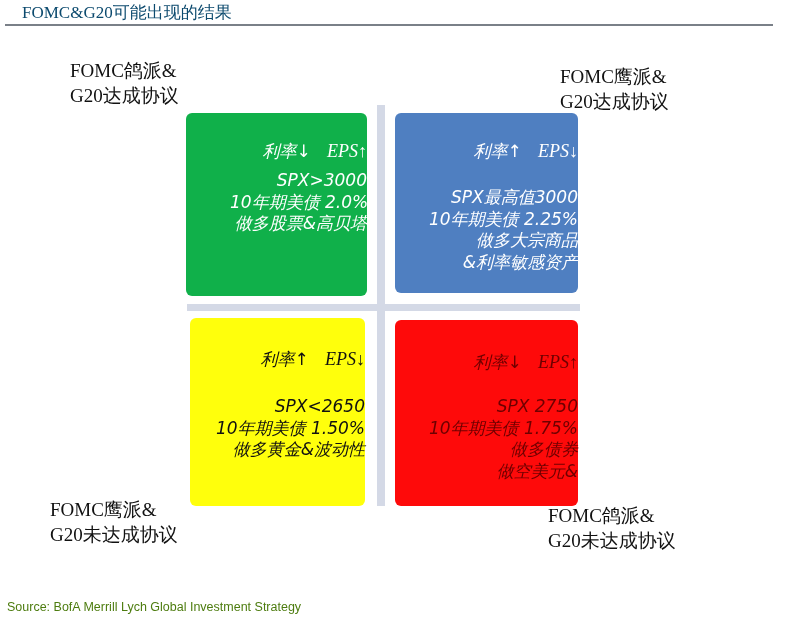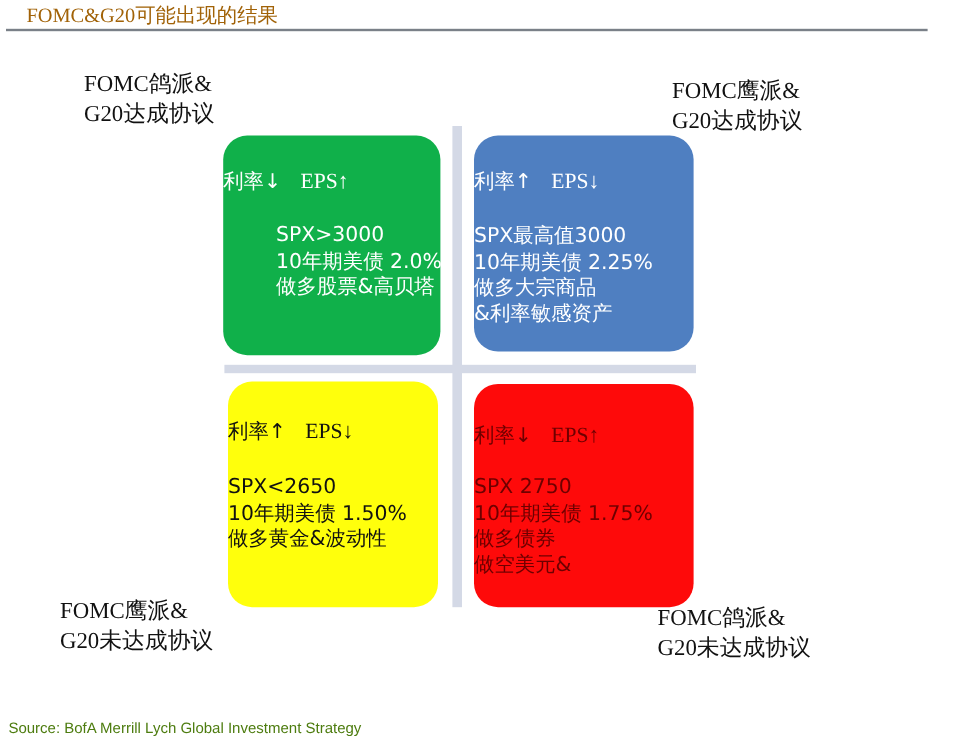--- a/index.html
+++ b/index.html
@@ -4,54 +4,55 @@
 <style>
   html, body { margin: 0; padding: 0; }
   body {
     width: 800px; height: 624px; position: relative; overflow: hidden;
     background: #ffffff;
     font-family: "DejaVu Serif", "Liberation Serif", serif;
     color: #111;
   }
   .title {
     position: absolute; left: 22px; top: 3px;
-    font-size: 17px; line-height: 20px; color: #a16207;
+    font-size: 17px; line-height: 20px; color: #0c4a6e;
     font-family: "Liberation Serif", "DejaVu Serif", serif;
   }
   .title-rule {
     position: absolute; left: 5px; top: 24px; width: 768px; height: 2px;
     background: #7a8088;
   }
   .vdiv {
     position: absolute; left: 377px; top: 105px; width: 8px; height: 401px;
     background: #d4d9e6;
   }
   .hdiv {
     position: absolute; left: 187px; top: 304px; width: 393px; height: 7px;
     background: #d4d9e6;
   }
   .box {
-    position: absolute; border-radius: 20px;
-    text-align: left;
+    position: absolute; border-radius: 6px;
+    text-align: right;
     font-family: "DejaVu Sans", "Liberation Sans", sans-serif;
+    font-style: italic;
   }
   .box .hdr {
     position: absolute; left: 0; right: 0; font-size: 17px; line-height: 20px;
   }
   .box .hdr .eps { font-family: "Liberation Serif", "DejaVu Serif", serif; font-size: 18px; }
   .box .body {
     position: absolute; left: 0; right: 0; font-size: 17px; line-height: 21.5px;
   }
   .box .body .ln { display: block; white-space: nowrap; }
   .green { left: 186px; top: 113px; width: 181px; height: 183px; background: #10b04a; color: #ffffff; }
   .blue  { left: 395px; top: 113px; width: 183px; height: 180px; background: #4f7fc1; color: #ffffff; }
   .yellow{ left: 190px; top: 318px; width: 175px; height: 188px; background: #ffff0c; color: #111111; }
   .red   { left: 395px; top: 320px; width: 183px; height: 186px; background: #fe0a0a; color: #6e0000; }
   .green .hdr, .blue .hdr { top: 28px; }
-  .green .body { top: 73px; margin-left: 44px; }
+  .green .body { top: 57px; margin-left: 44px; }
   .blue .body { top: 74px; }
   .yellow .hdr { top: 31px; }
   .yellow .body { top: 78px; }
   .red .hdr { top: 32px; }
   .red .body { top: 76px; }
   .corner {
     position: absolute; text-align: left;
     font-size: 19px; line-height: 25px; color: #111;
     font-family: "Liberation Serif", "DejaVu Serif", serif;
     white-space: nowrap;

